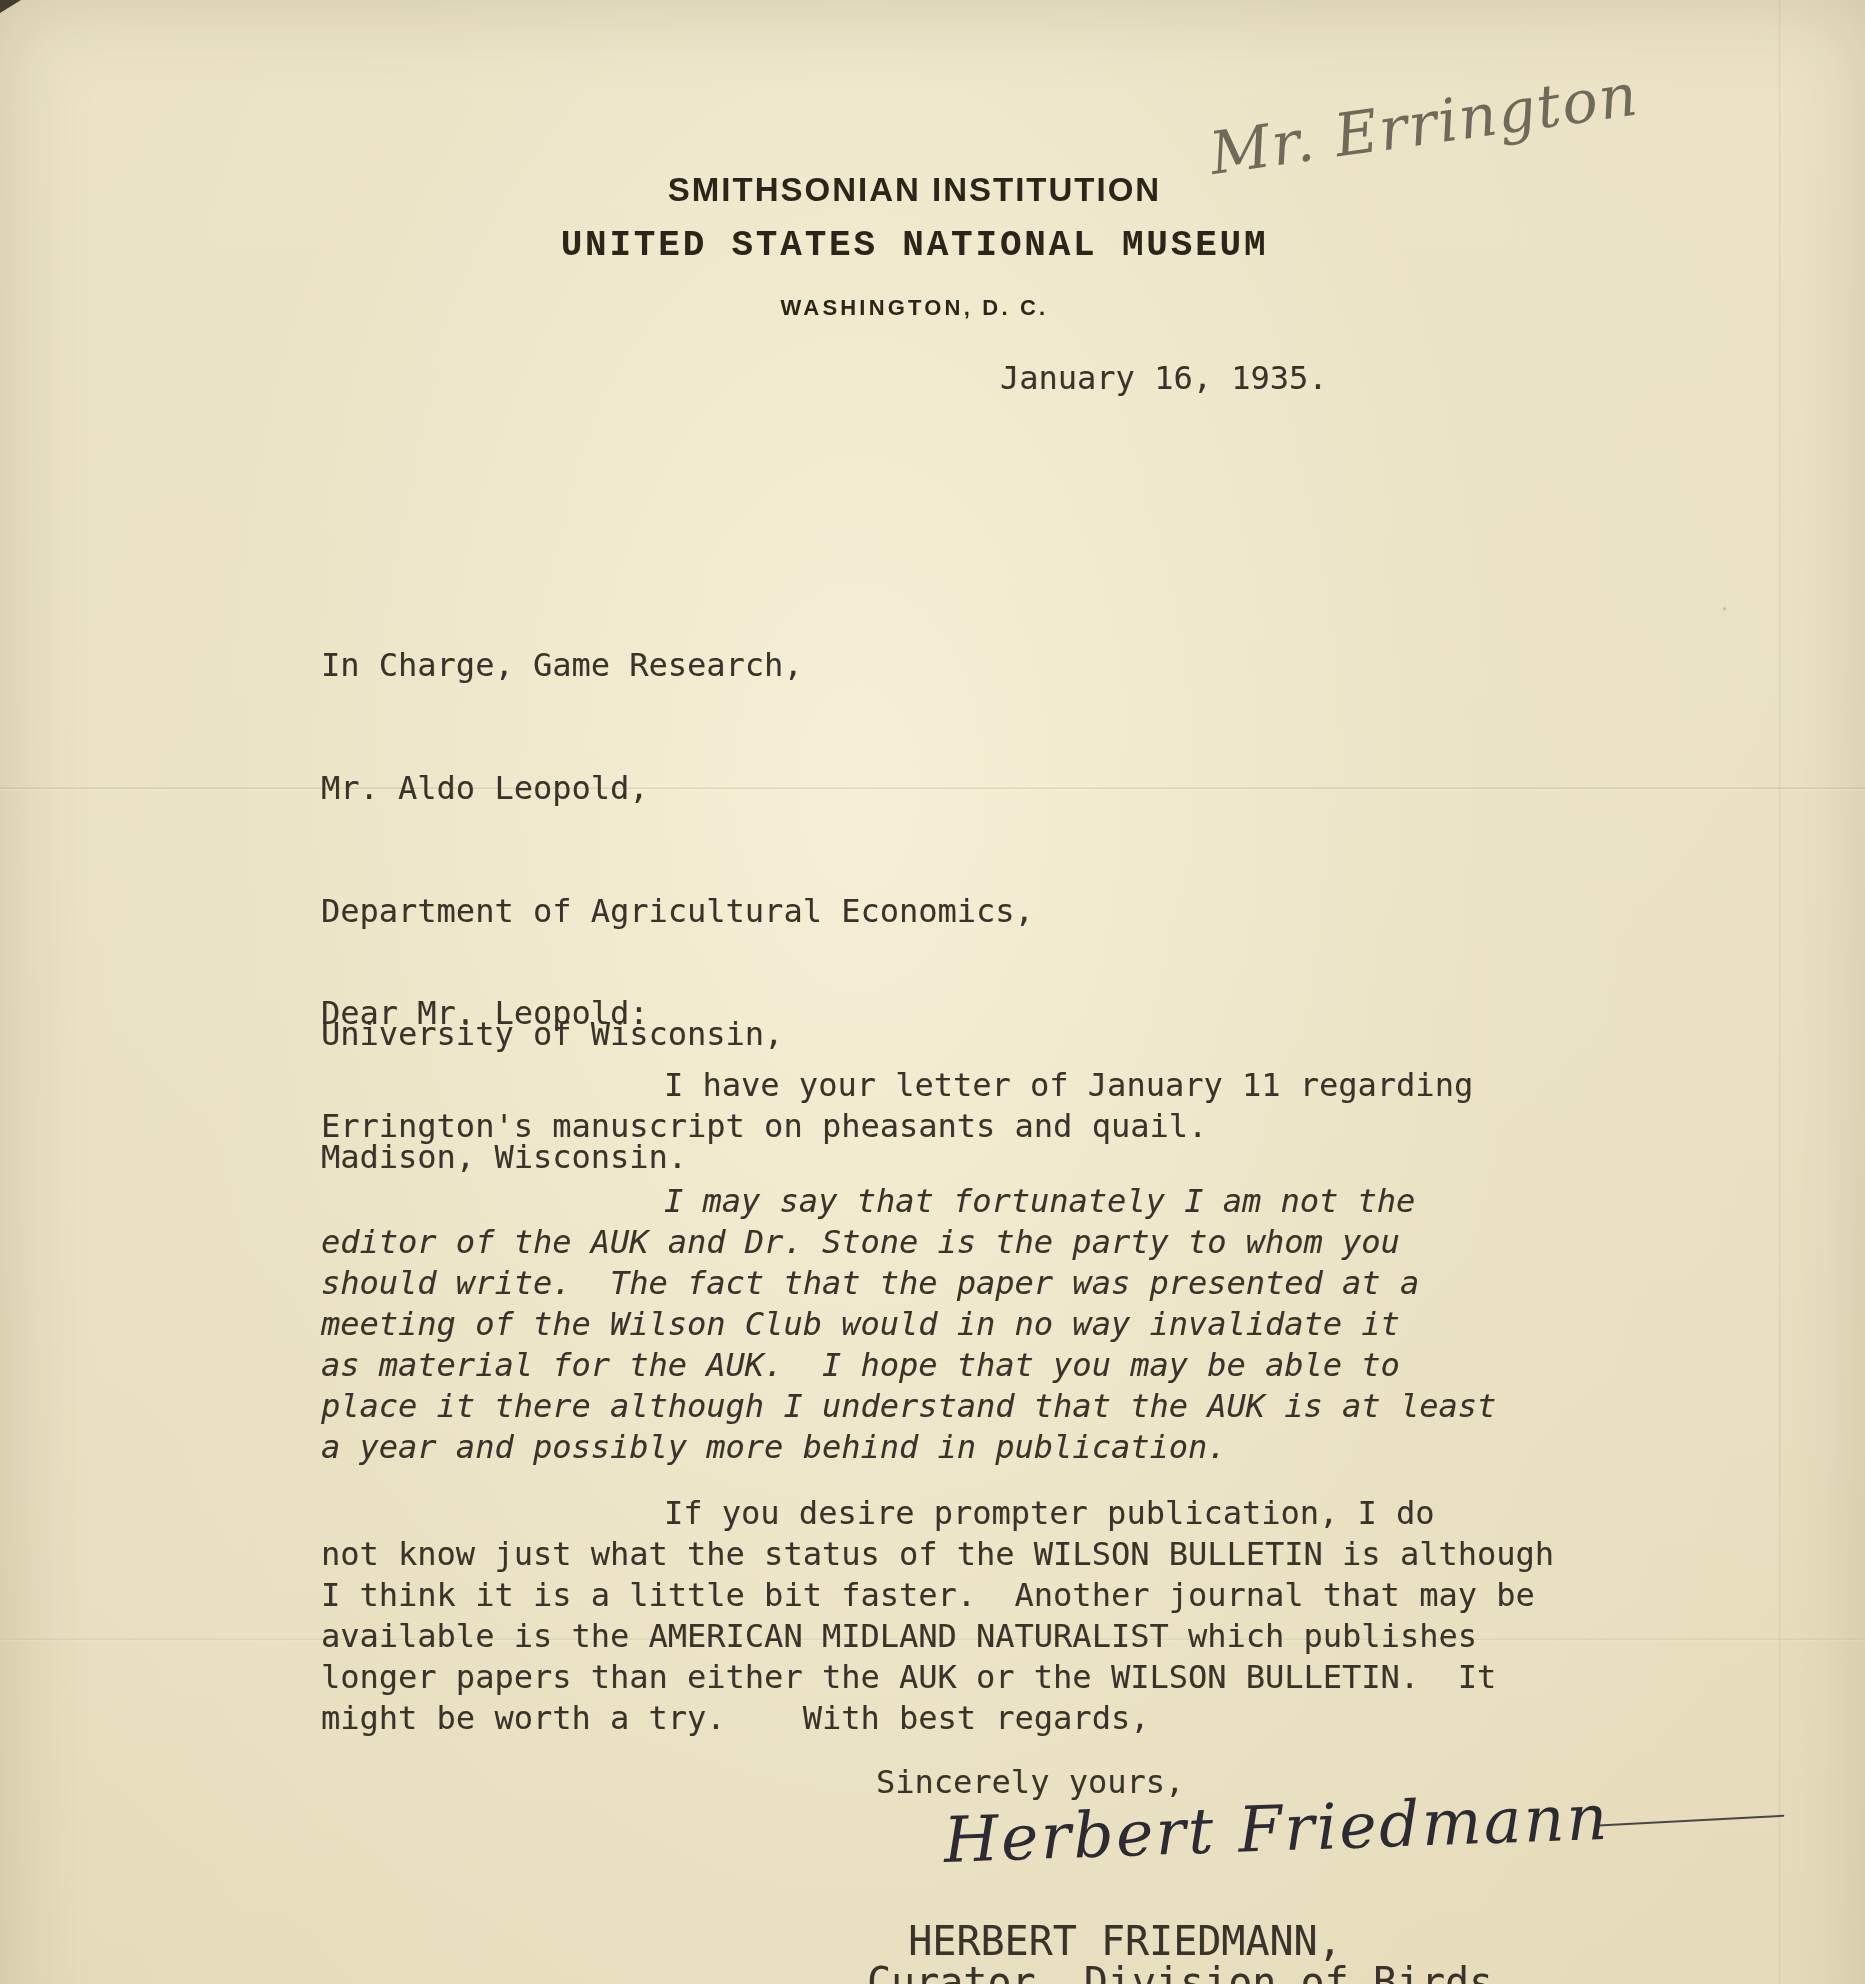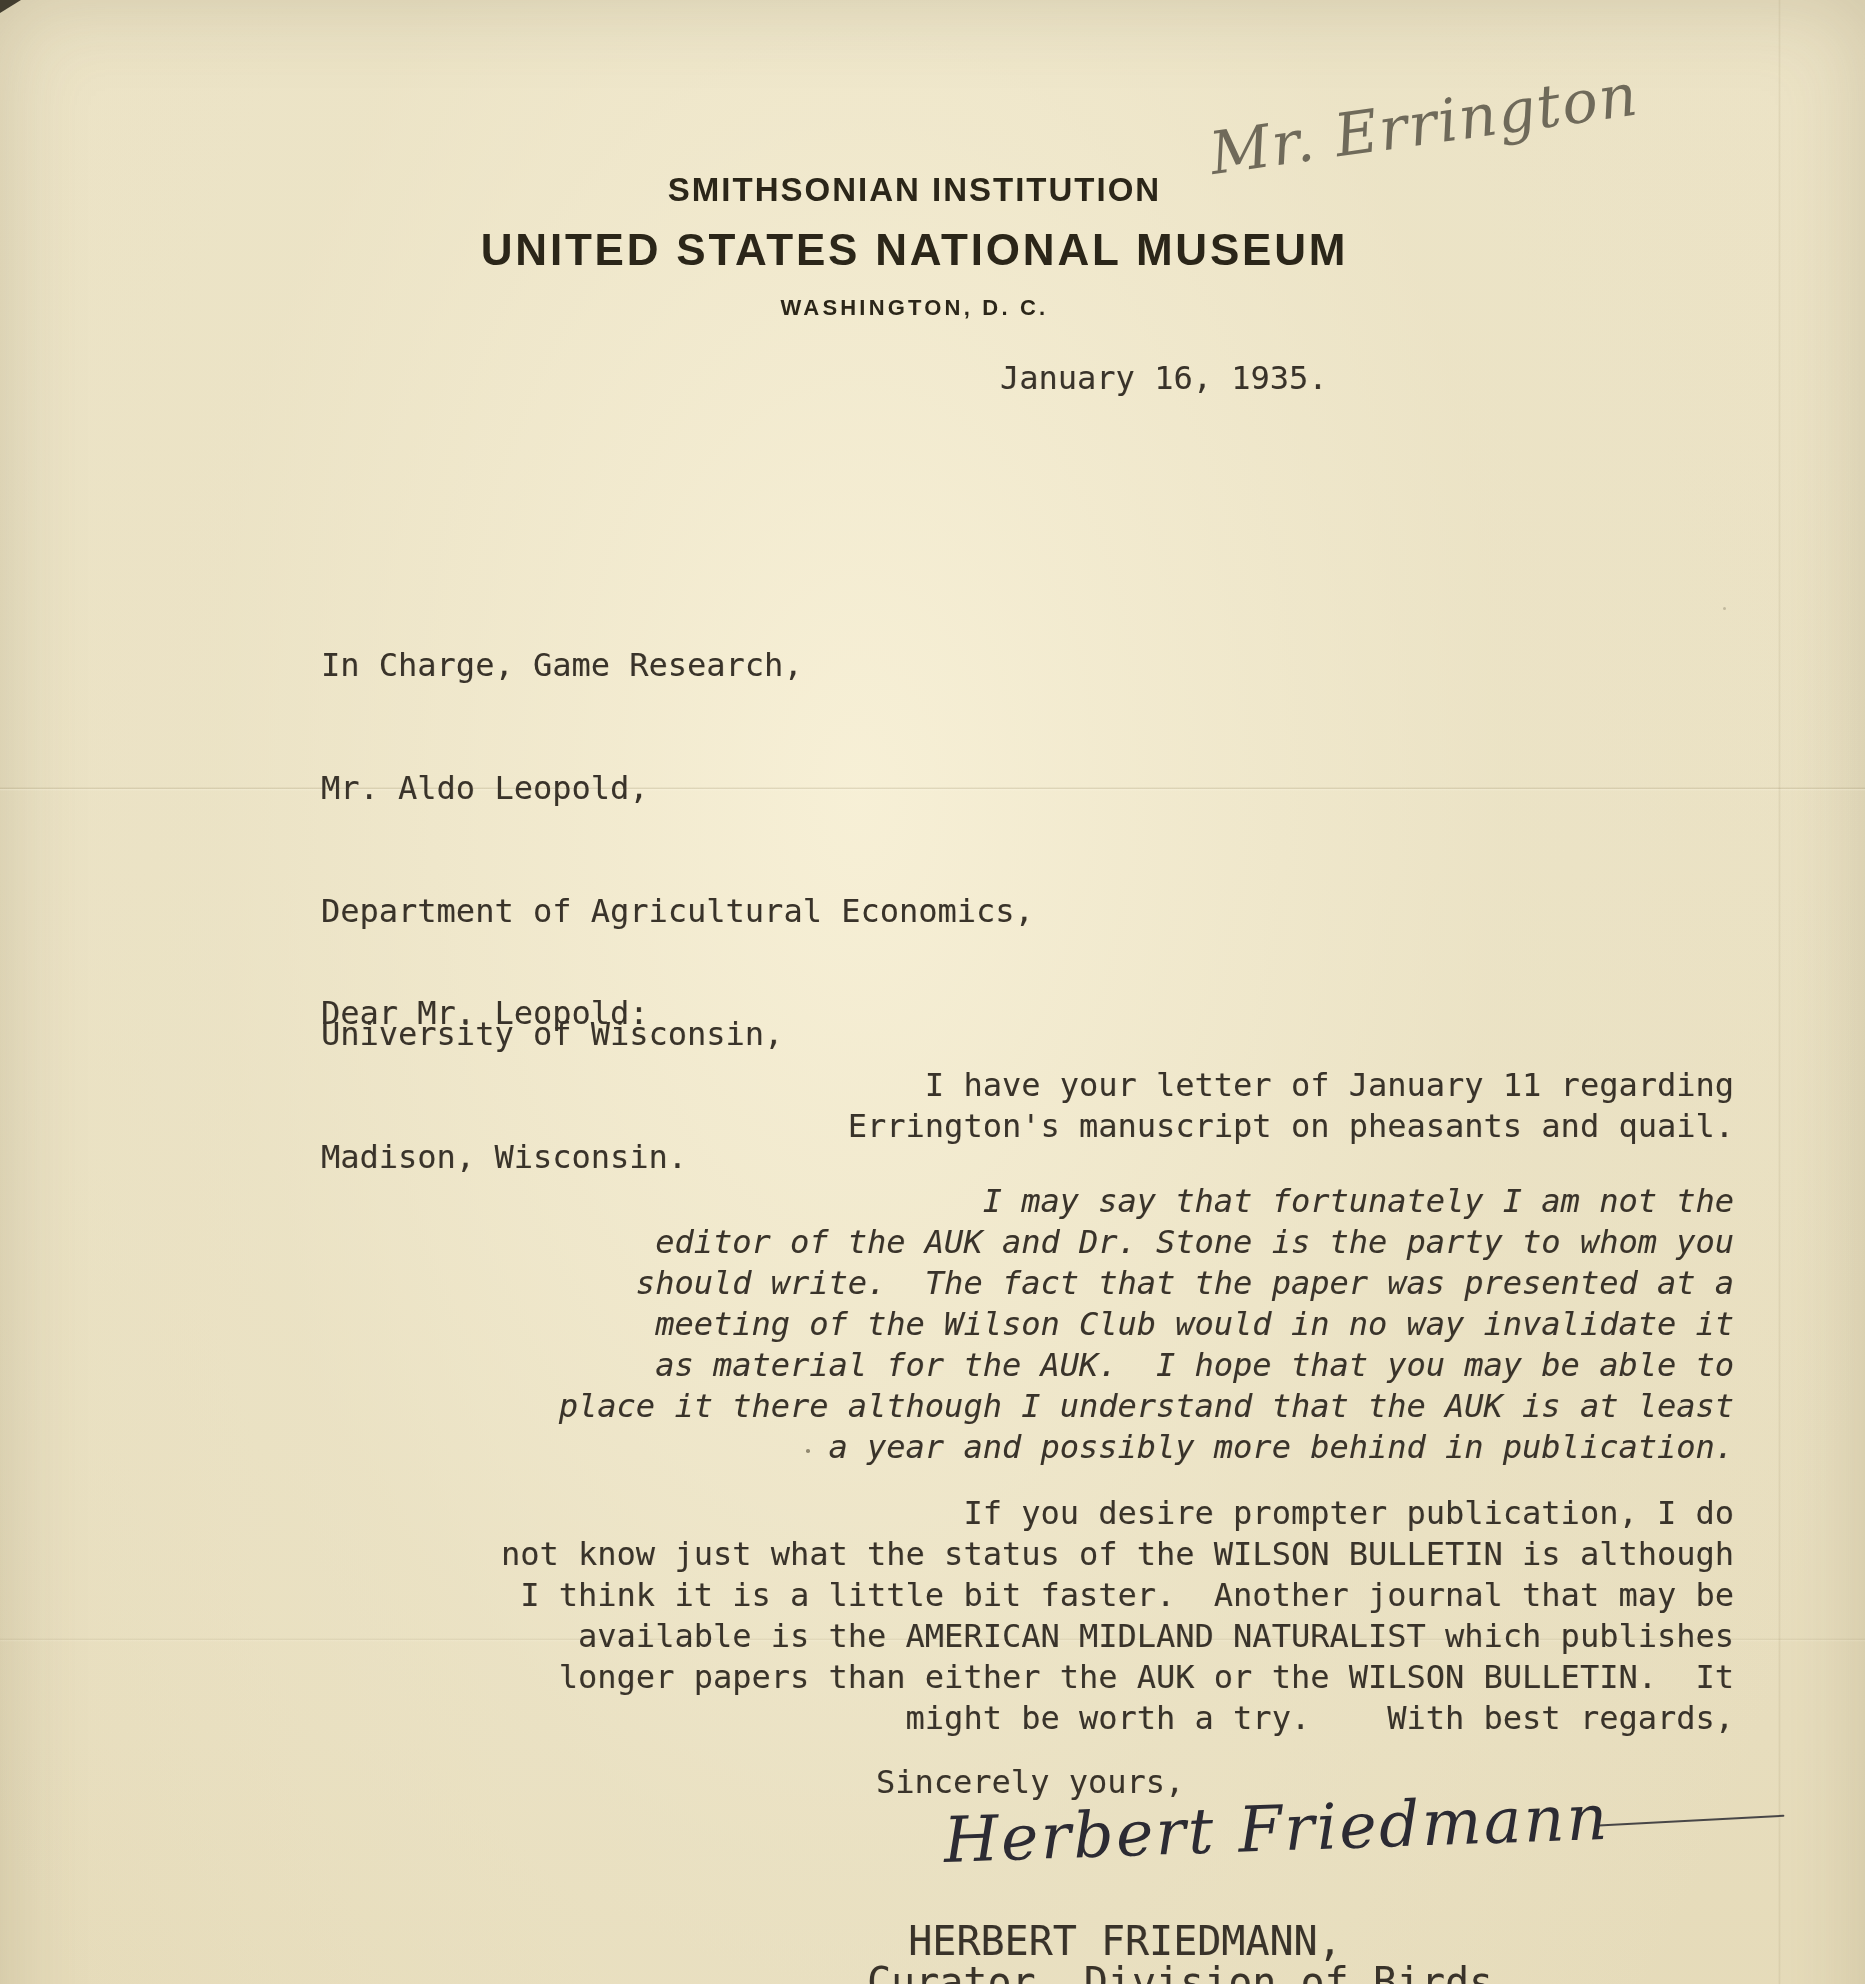--- a/index.html
+++ b/index.html
@@ -54,34 +54,34 @@
   
   .letterhead-line {
     position: absolute;
     left: 0; right: 37px;
     text-align: center;
     font-family: "Liberation Sans", sans-serif;
     font-weight: bold;
     color: #2b2619;
   }
   .lh1 { top: 171px;  font-size: 33px;  letter-spacing: 2px; }
-  .lh2 { top: 225px;  font-size: 44px; letter-spacing: 2.8px; }
+  .lh2 { top: 225px;  font-size: 36px; letter-spacing: 2.8px; font-family: Liberation Mono, monospace; }
   .lh3 { top: 295px;  font-size: 22px;  letter-spacing: 3.2px; }
 
   
   .tw {
     position: absolute;
     font-family: "DejaVu Sans Mono", "Liberation Mono", monospace;
     font-size: 32px;
     line-height: 41px;
     color: #39332a;
     white-space: pre-wrap;
     text-shadow: 0.4px 0.4px 0 rgba(57,51,42,0.22);
   }
-  .para { width: 1413px; text-indent: 343px; text-align: right; }
+  .para { width: 1413px; text-indent: 343px; }
 
   
   .handwriting {
     position: absolute;
     font-family: "DejaVu Serif", serif;
     font-style: italic;
     white-space: nowrap;
   }
   .annotation {
     top: 119px;

